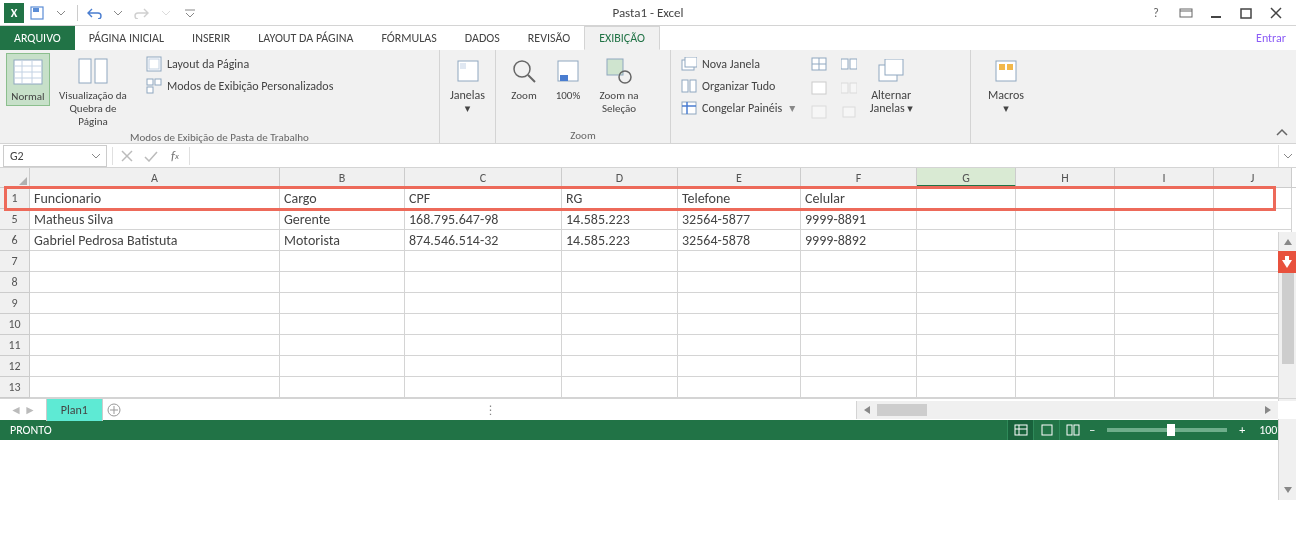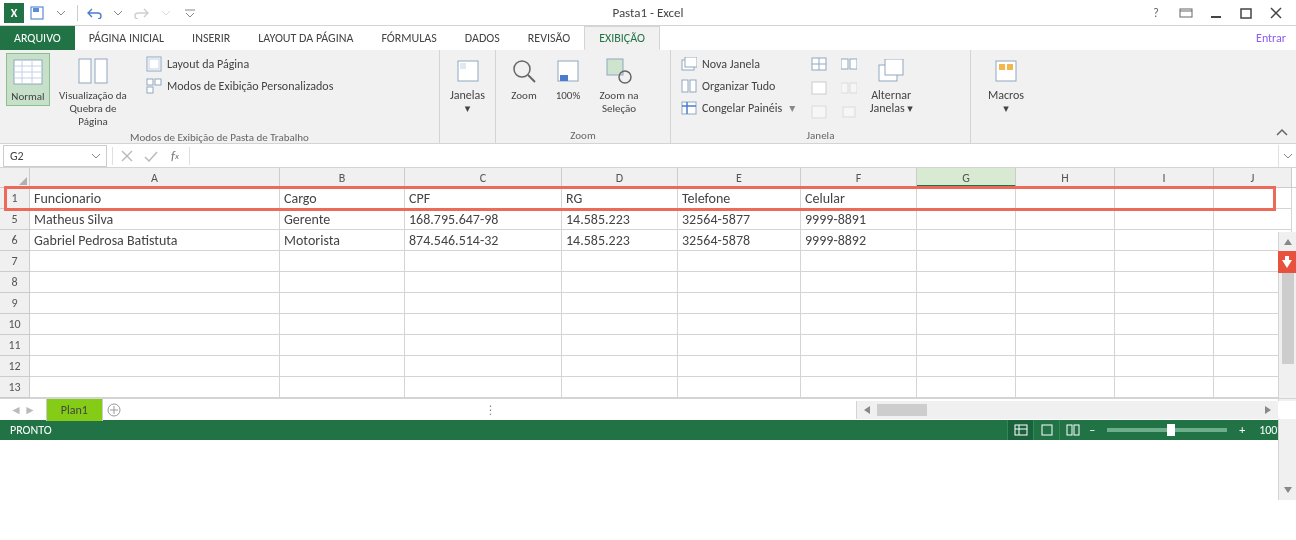--- a/index.html
+++ b/index.html
@@ -54,21 +54,21 @@
 .bold{font-weight:normal}
 .hl-row{position:absolute;border:3px solid #ed6a5a;pointer-events:none;z-index:5}
 .scroll-v{position:absolute;right:0;top:232px;width:18px;bottom:40px;background:#f0f0f0;border-left:1px solid #d4d4d4;display:flex;flex-direction:column;align-items:center}
 .scroll-arrow-v{width:100%;height:20px;display:flex;align-items:center;justify-content:center;color:#666}
 .scroll-thumb-v{width:12px;height:110px;background:#cdcdcd;margin-top:2px}
 
 .red-badge{position:absolute;right:0;top:251px;width:18px;height:22px;background:#e8513d;display:flex;align-items:center;justify-content:center;z-index:20}
 
 .sheet-bar{height:22px;border-top:1px solid #d4d4d4;display:flex;align-items:center;position:relative}
 .sheet-nav{display:flex;gap:2px;padding:0 10px;color:#bbb}
-.sheet-tab{height:22px;padding:0 14px;border:1px solid #ccc;border-bottom:none;border-top:none;background:#84cc16;display:flex;align-items:center;font-size:12px}
+.sheet-tab{height:22px;padding:0 14px;border:1px solid #ccc;border-bottom:none;border-top:none;background:#5eead4;display:flex;align-items:center;font-size:12px}
 .sheet-add{width:22px;height:22px;display:flex;align-items:center;justify-content:center;color:#888}
 .hscroll{margin-left:auto;display:flex;align-items:center;width:440px;height:18px;background:#f0f0f0;border-left:1px solid #d4d4d4;border-right:18px solid #fff}
 .hscroll .arrow{width:20px;height:100%;display:flex;align-items:center;justify-content:center;color:#666}
 .hscroll .track{flex:1;height:100%;display:flex;align-items:center}
 .hscroll .thumb{width:50px;height:12px;background:#cdcdcd}
 .split-dots{width:18px;display:flex;align-items:center;justify-content:center;color:#888;height:100%}
 
 .statusbar{height:20px;background:#217346;color:#fff;display:flex;align-items:center;font-size:11px}
 .status-left{padding:0 10px}
 .status-right{margin-left:auto;display:flex;align-items:center;gap:0}
@@ -343,21 +343,20 @@
         <span class="ico">
             <svg width="28" height="24">
               <rect x="2" y="6" width="18" height="16" fill="#fff" stroke="#8fa7c0"></rect>
               <rect x="8" y="0" width="18" height="16" fill="#fff" stroke="#8fa7c0"></rect>
             </svg>
           </span>
         <span class="lbl" style="white-space:pre-line"><span>Alternar
 Janelas</span> ▾</span>
       </div>
     </div>
-    <div class="rgroup-label">Janela</div>
   </div>
 
   <div class="rgroup" style="width:70px;border-right:none">
     <div class="rgroup-content" style="justify-content:center">
       <div class="bigbtn">
         <span class="ico">
             <svg width="28" height="24">
               <rect x="4" y="2" width="20" height="20" fill="#fff" stroke="#8fa7c0"></rect>
               <rect x="7" y="5" width="6" height="6" fill="#f2b84b"></rect>
               <rect x="15" y="5" width="6" height="6" fill="#f2b84b"></rect>

